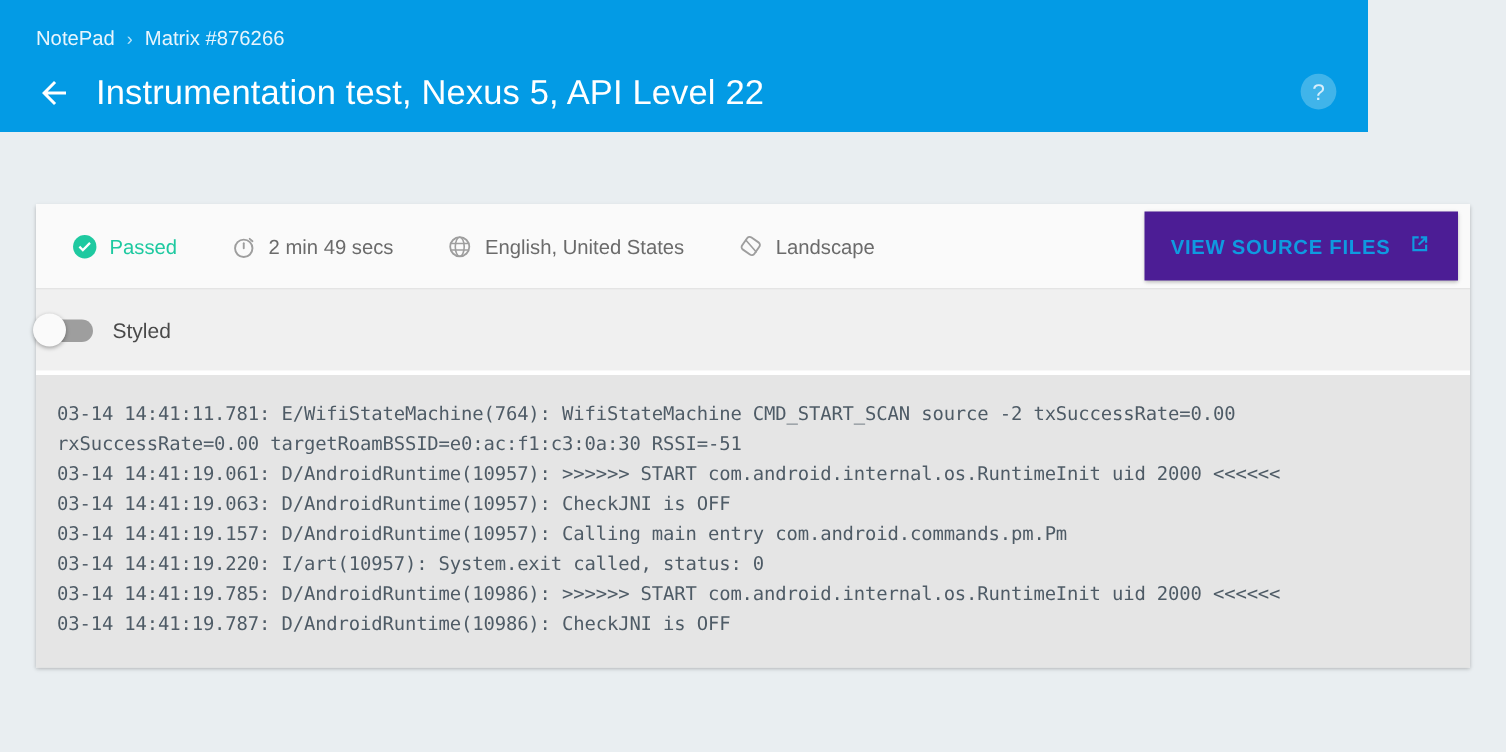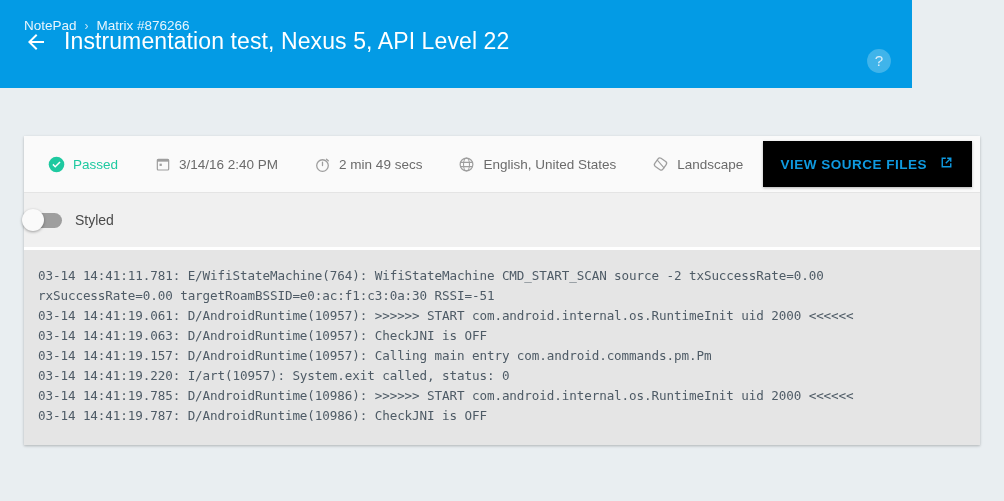--- a/index.html
+++ b/index.html
@@ -27,21 +27,21 @@
     align-items: center;
     gap: 8px;
     white-space: nowrap;
   }
   .breadcrumb .crumb { color: #e8f5fd; }
   .breadcrumb .crumb.link { cursor: pointer; }
   .breadcrumb .sep { color: #bfe3f7; font-size: 12px; }
 
   .title-row {
     position: absolute;
-    left: 24px; top: 28px;
+    left: 24px; top: 48px;
     display: flex;
     align-items: center;
     gap: 16px;
   }
   .back-arrow {
     width: 24px; height: 24px;
     display: flex; align-items: center; justify-content: center;
     cursor: pointer;
   }
   .back-arrow svg { display: block; }
@@ -89,21 +89,21 @@
     width: 17px; height: 17px;
     display: flex; align-items: center; justify-content: center;
     flex: 0 0 17px;
   }
   .meta-item.status .label { color: #1ec9a0; }
 
   .source-btn {
     position: absolute;
     right: 8px; top: 50%;
     transform: translateY(-50%);
-    background: #000000;
+    background: #4c1d95;
     color: #0f9ae0;
     border: none;
     font-family: "Liberation Sans", sans-serif;
     font-size: 13.5px;
     font-weight: bold;
     letter-spacing: 0.5px;
     padding: 13px 17px;
     display: flex;
     align-items: center;
     gap: 11px;
@@ -224,30 +224,20 @@
     <div class="meta-item status">
       <span class="ico">
         <svg width="17" height="17" viewBox="0 0 24 24" aria-hidden="true">
           <circle cx="12" cy="12" r="11" fill="#1ec9a0"></circle>
           <path d="M10.2 16.6l-4-4 1.5-1.5 2.5 2.5 6-6 1.5 1.5z" fill="#ffffff"></path>
         </svg>
       </span>
       <span class="label">Passed</span>
     </div>
 
-    <div class="meta-item">
-      <span class="ico">
-        <svg width="16" height="16" viewBox="0 0 24 24" aria-hidden="true">
-          <rect x="3.5" y="5" width="17" height="16" rx="1.5" fill="none" stroke="#9e9e9e" stroke-width="1.8"></rect>
-          <rect x="3.5" y="5" width="17" height="3.5" fill="#9e9e9e"></rect>
-          <rect x="6.8" y="11.5" width="3.4" height="3.4" fill="#9e9e9e"></rect>
-        </svg>
-      </span>
-      <span>3/14/16 2:40 PM</span>
-    </div>
 
     <div class="meta-item">
       <span class="ico">
         <svg width="17" height="17" viewBox="0 0 24 24" aria-hidden="true">
           <circle cx="12" cy="13.5" r="8.2" fill="none" stroke="#9e9e9e" stroke-width="1.8"></circle>
           <path d="M12 13.5V8.6" stroke="#9e9e9e" stroke-width="1.8" stroke-linecap="round"></path>
           <path d="M17.6 4.6l2.6 2.2" stroke="#9e9e9e" stroke-width="1.8" stroke-linecap="round"></path>
         </svg>
       </span>
       <span>2 min 49 secs</span>

